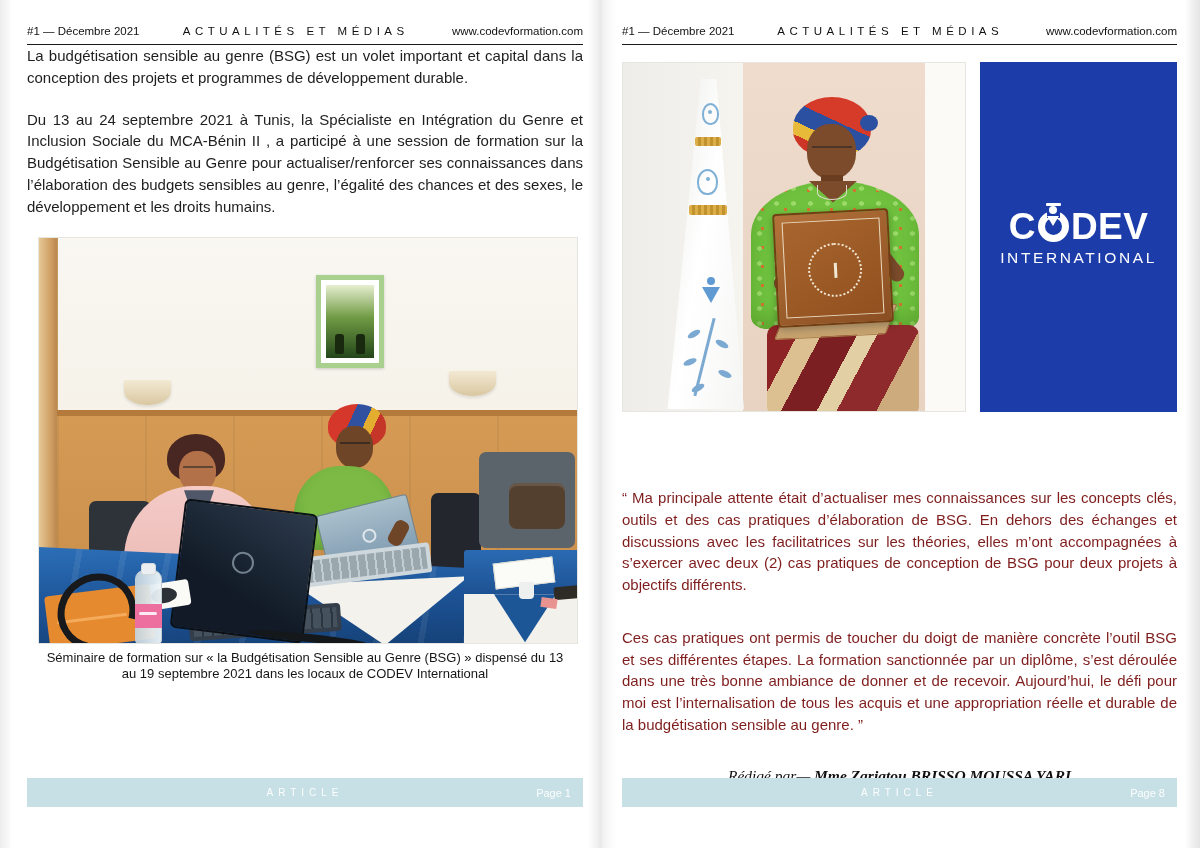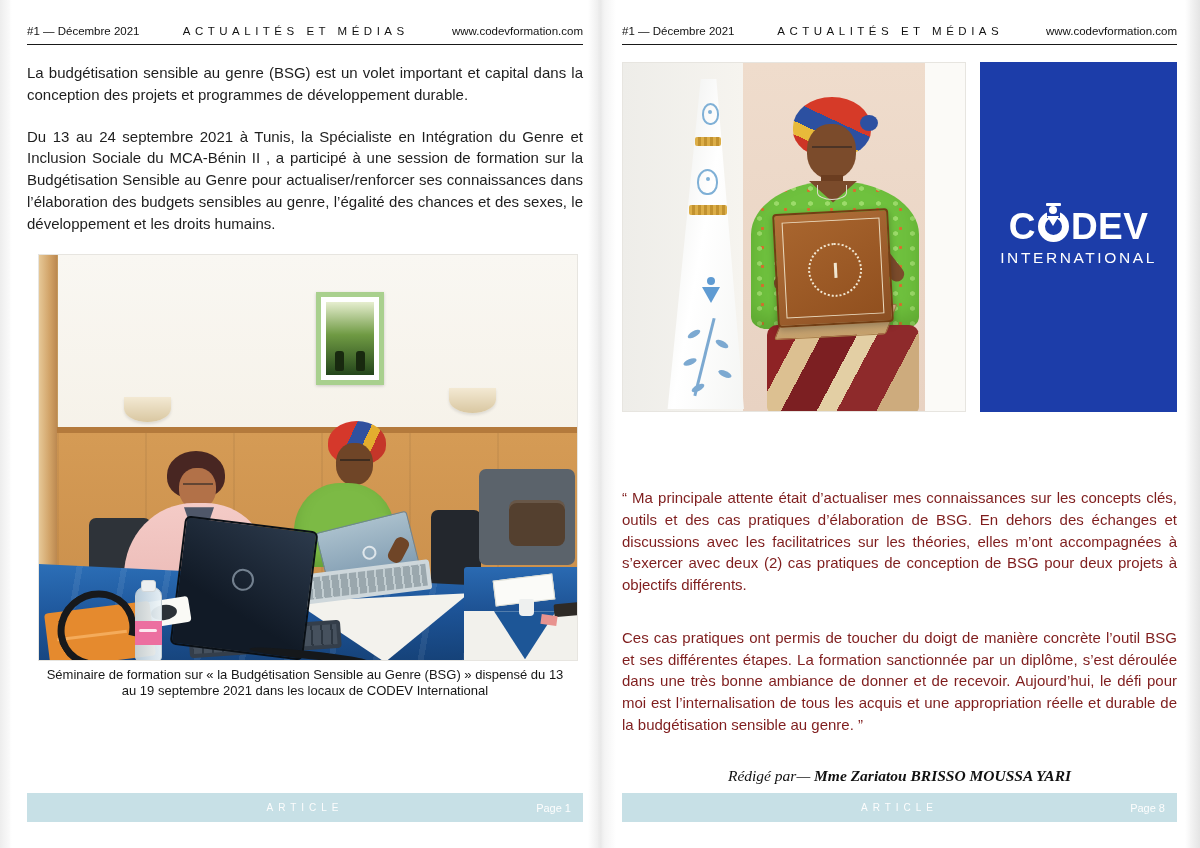--- a/index.html
+++ b/index.html
@@ -27,31 +27,31 @@
     display:flex;justify-content:space-between;align-items:flex-end;
     border-bottom:1.6px solid #191919;padding-bottom:7px;
     font-size:11.5px;color:#111;
   }
   .hdr-section{letter-spacing:4.5px;font-weight:500;}
 
   
   .article-title{margin:15px 0 0 0;text-align:center;
     font-family:"Liberation Serif","DejaVu Serif",serif;font-weight:700;
     font-size:18.5px;line-height:1.18;color:#9d1414;}
-  .body-copy{margin-top:17px;}
+  .body-copy{}
   .body-copy p{margin:0 0 20px 0;font-size:15px;line-height:1.45;text-align:justify;color:#1e1e1e;}
   figure{margin:0;}
   .photo{position:relative;overflow:hidden;background:#f5f3ee;border:1px solid #e7e5e0;box-sizing:border-box;}
   .photo *{position:absolute;}
   .photo-left{width:540px;height:407px;margin:1px 0 0 11px;}
   .caption{margin-top:6px;text-align:center;font-size:13px;line-height:1.22;color:#161616;padding:0 12px;}
 
   
   .page-footer{
-    position:absolute;bottom:26px;height:29px;background:#c7e0e6;
+    position:absolute;bottom:41px;height:29px;background:#c7e0e6;
     display:flex;align-items:center;justify-content:flex-end;color:#fff;
   }
   .page-left .page-footer{left:17px;right:15px;}
   .page-right .page-footer{left:20px;right:13px;}
   .footer-label{position:absolute;left:0;right:0;text-align:center;font-size:10px;letter-spacing:5px;color:#fdfdfd;}
   .footer-page{position:relative;font-size:11px;margin-right:12px;color:#fdfdfd;}
 
   
   .media-row{display:flex;margin-top:17px;}
   .photo-right{width:346px;height:350px;}

